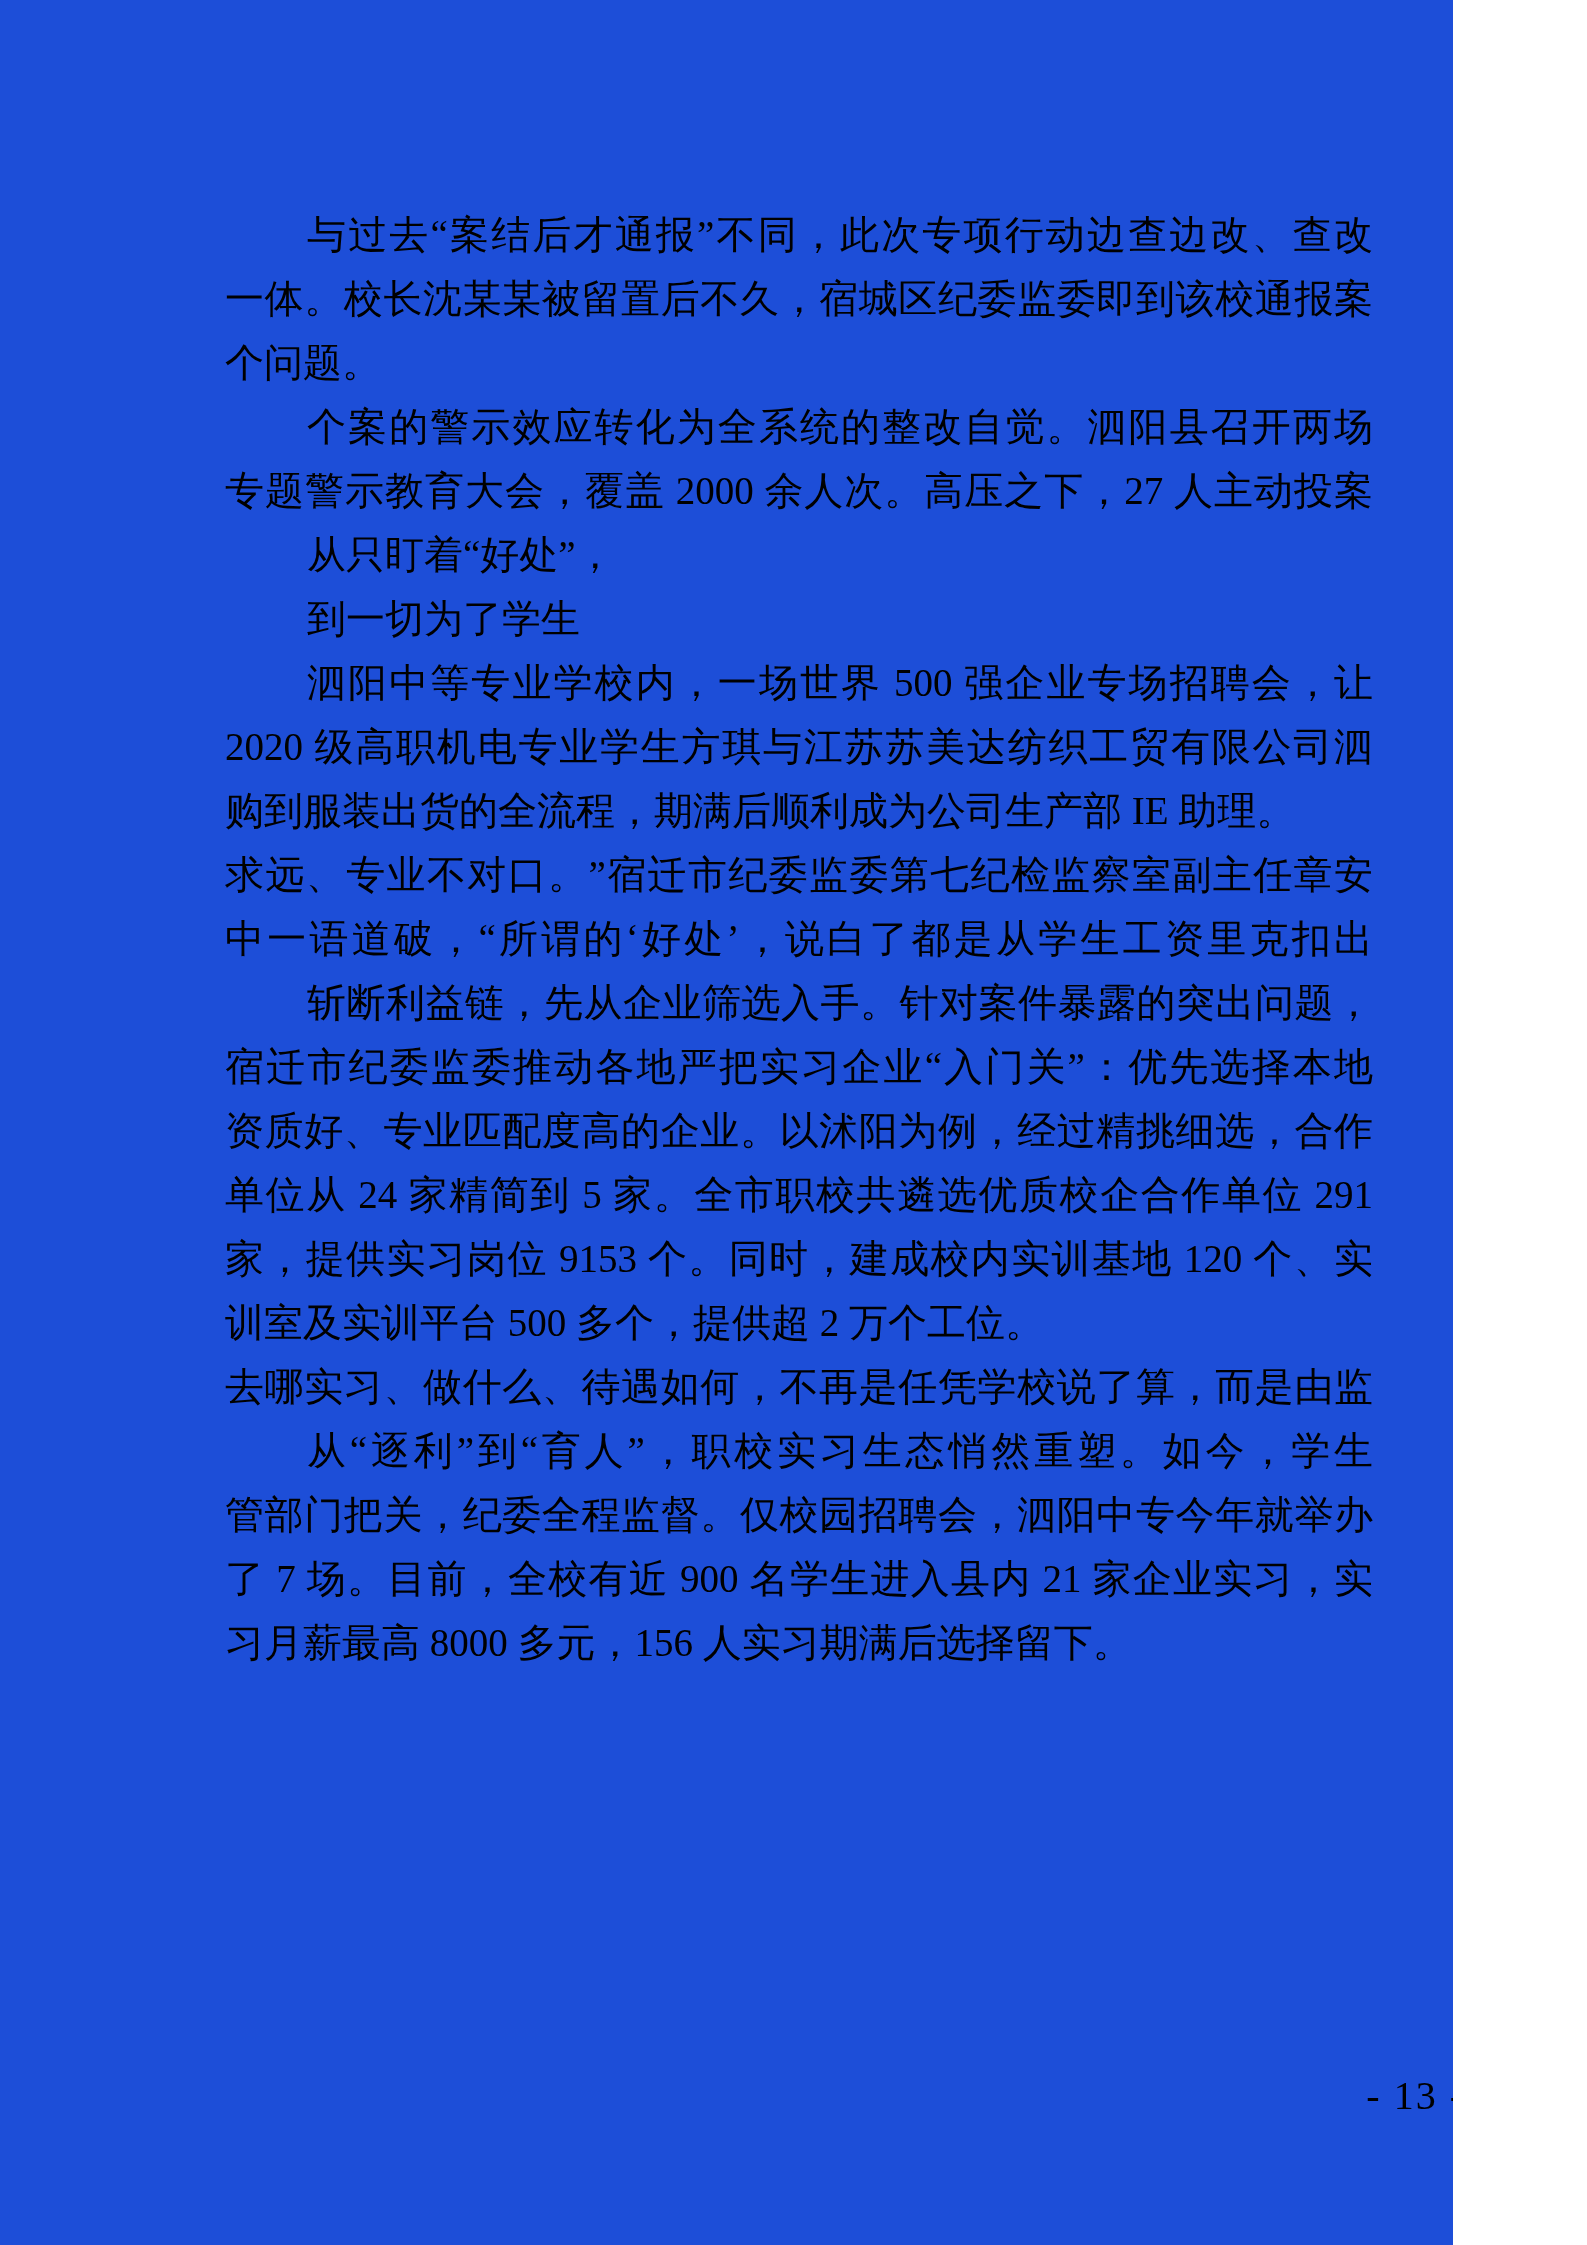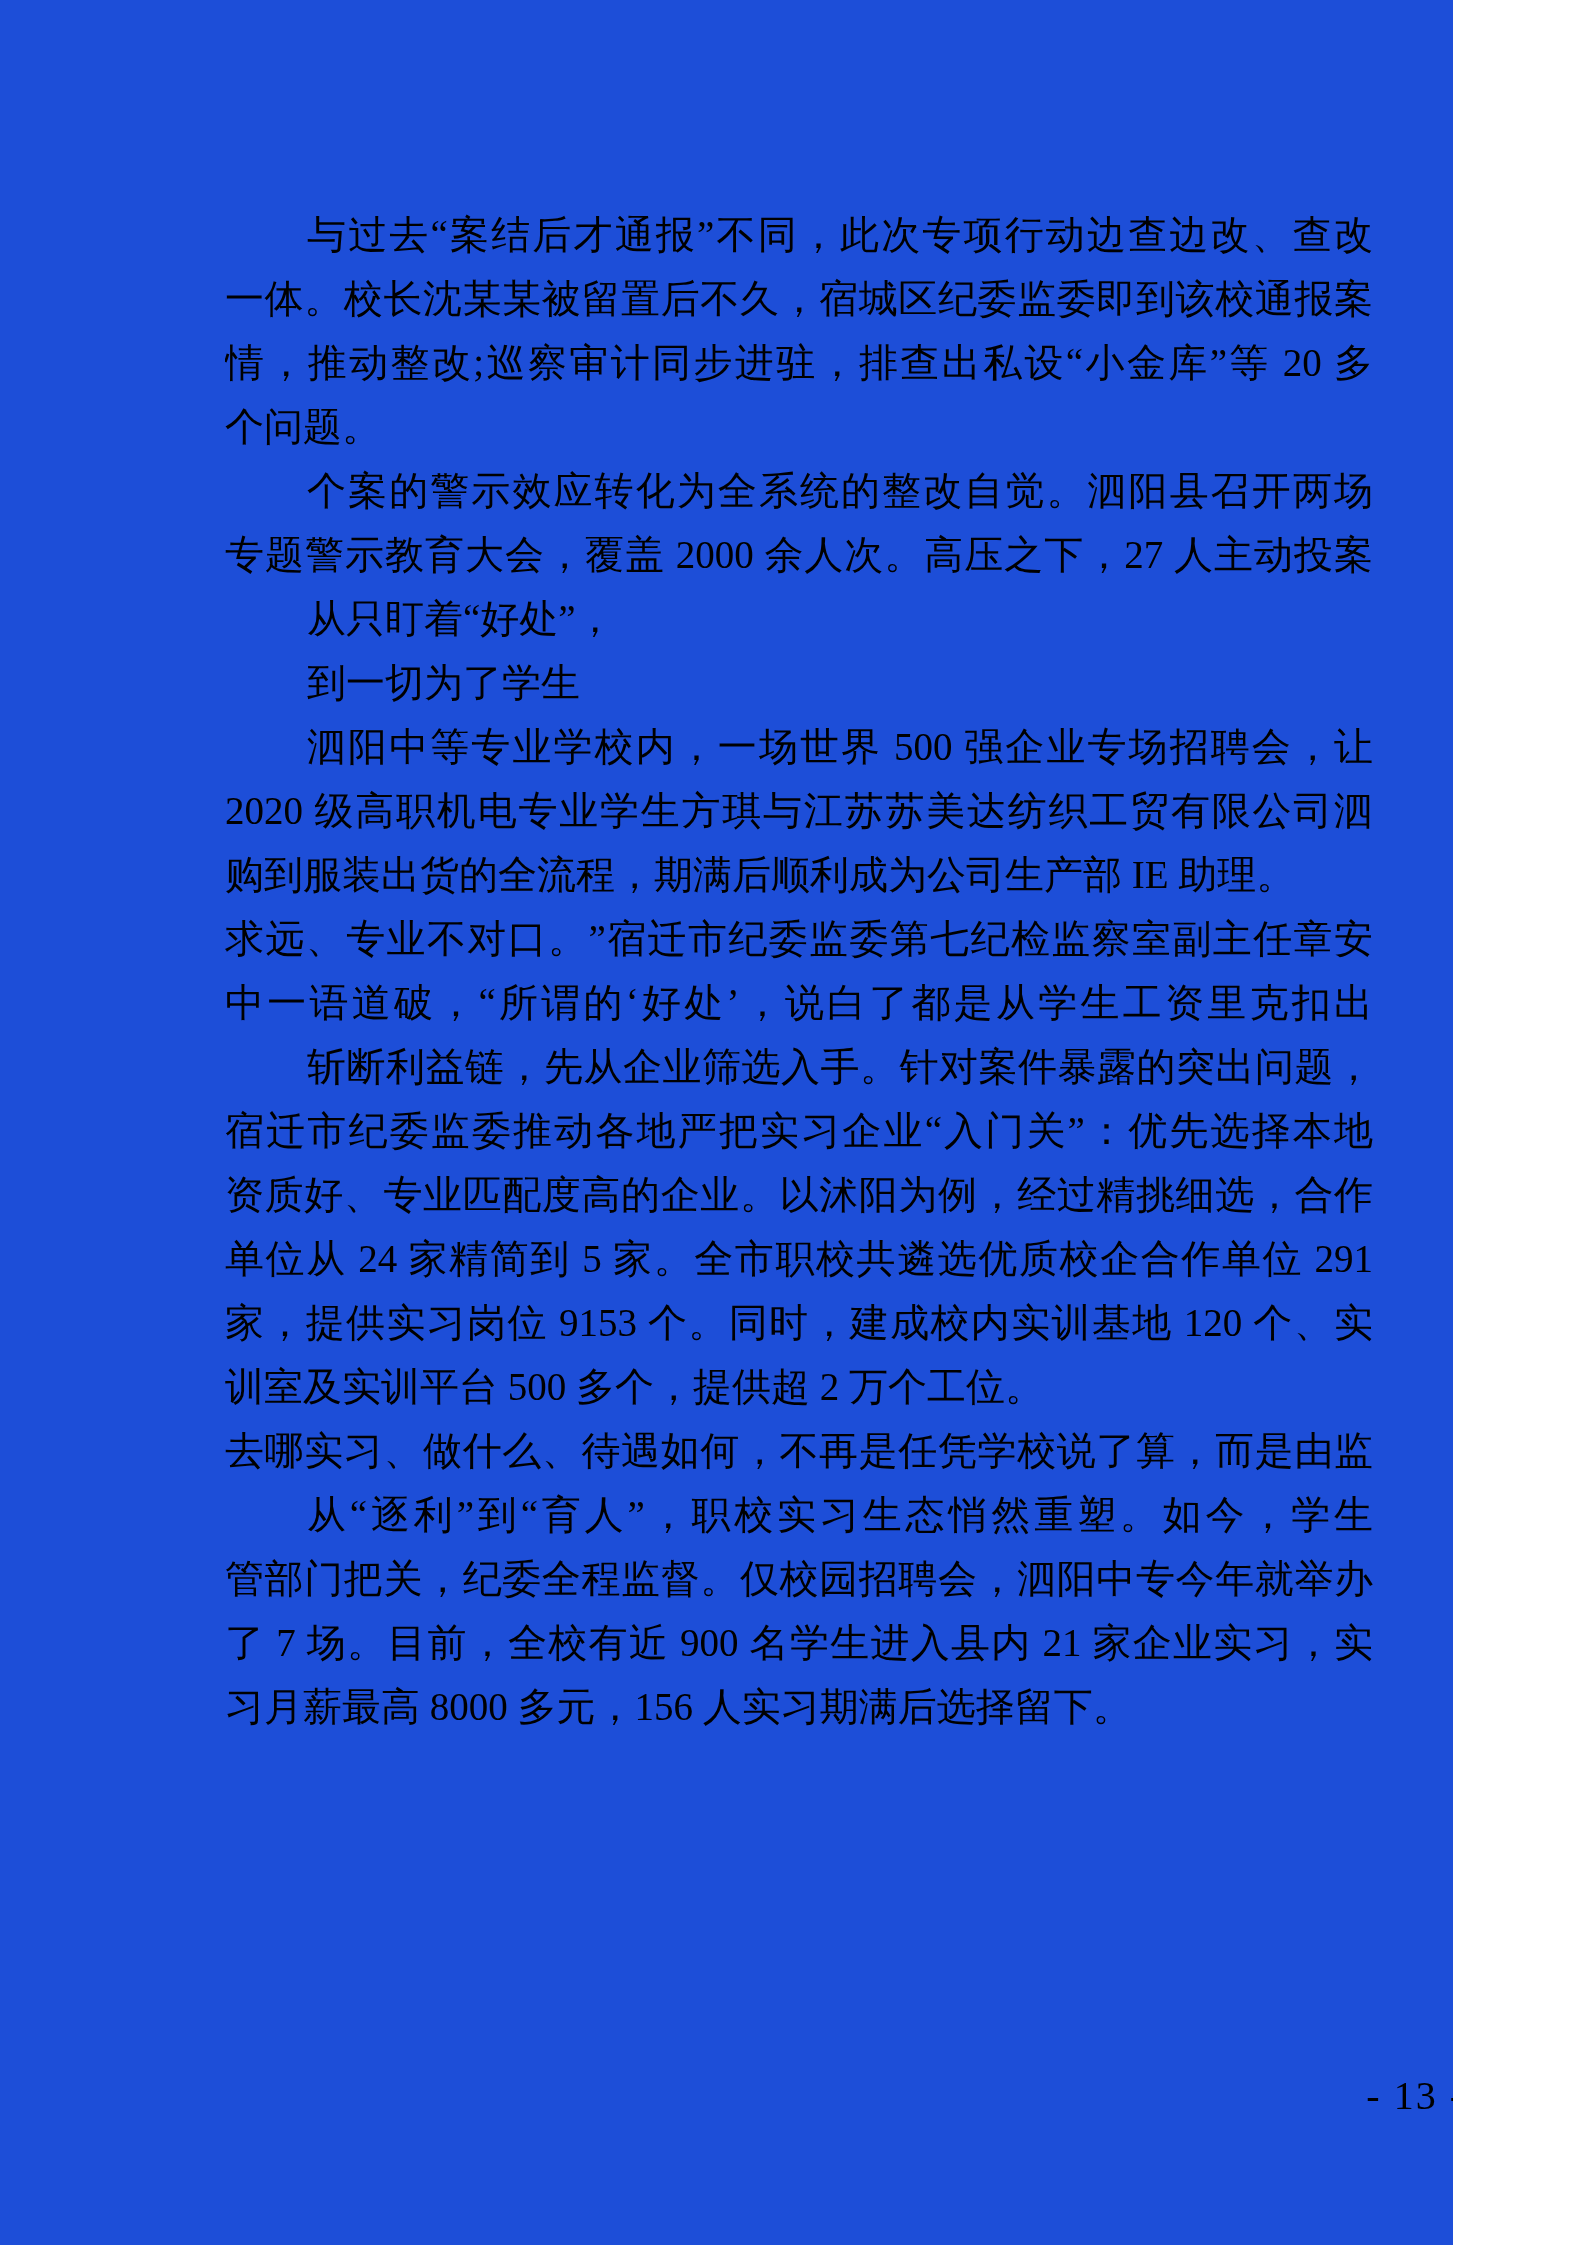--- a/index.html
+++ b/index.html
@@ -56,21 +56,20 @@
   }
 </style>
 </head>
 <body>
 
 <div class="page">
   <div class="doc-body" id="doc-body">
       <div class="paragraph">
         <div class="line first">与过去“案结后才通报”不同，此次专项行动边查边改、查改</div>
         <div class="line">一体。校长沈某某被留置后不久，宿城区纪委监委即到该校通报案</div>
-        <div class="line">情，推动整改;巡察审计同步进驻，排查出私设“小金库”等 20 多</div>
         <div class="line last">个问题。</div>
       </div>
       <div class="paragraph">
         <div class="line first">个案的警示效应转化为全系统的整改自觉。泗阳县召开两场</div>
         <div class="line">专题警示教育大会，覆盖 2000 余人次。高压之下，27 人主动投案</div>
       </div>
       <div class="paragraph">
         <div class="line first last">从只盯着“好处”，</div>
       </div>
       <div class="paragraph">

